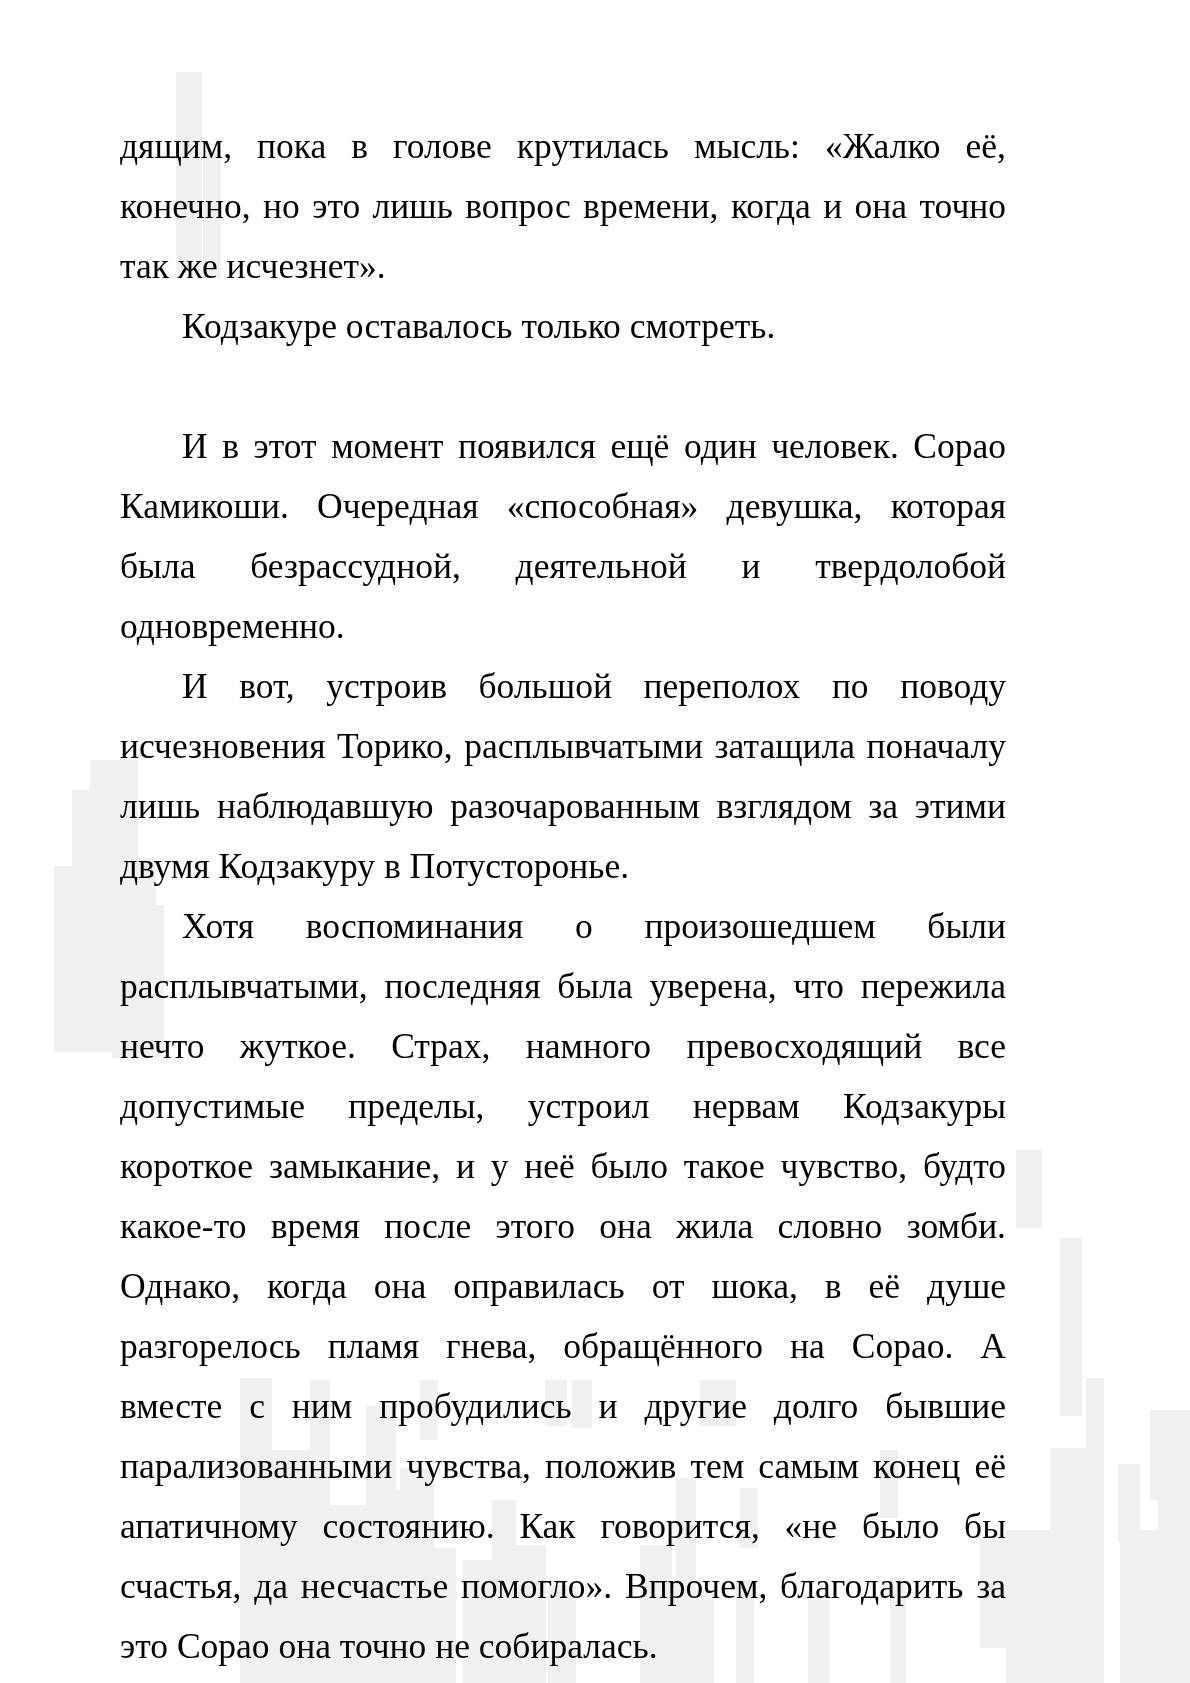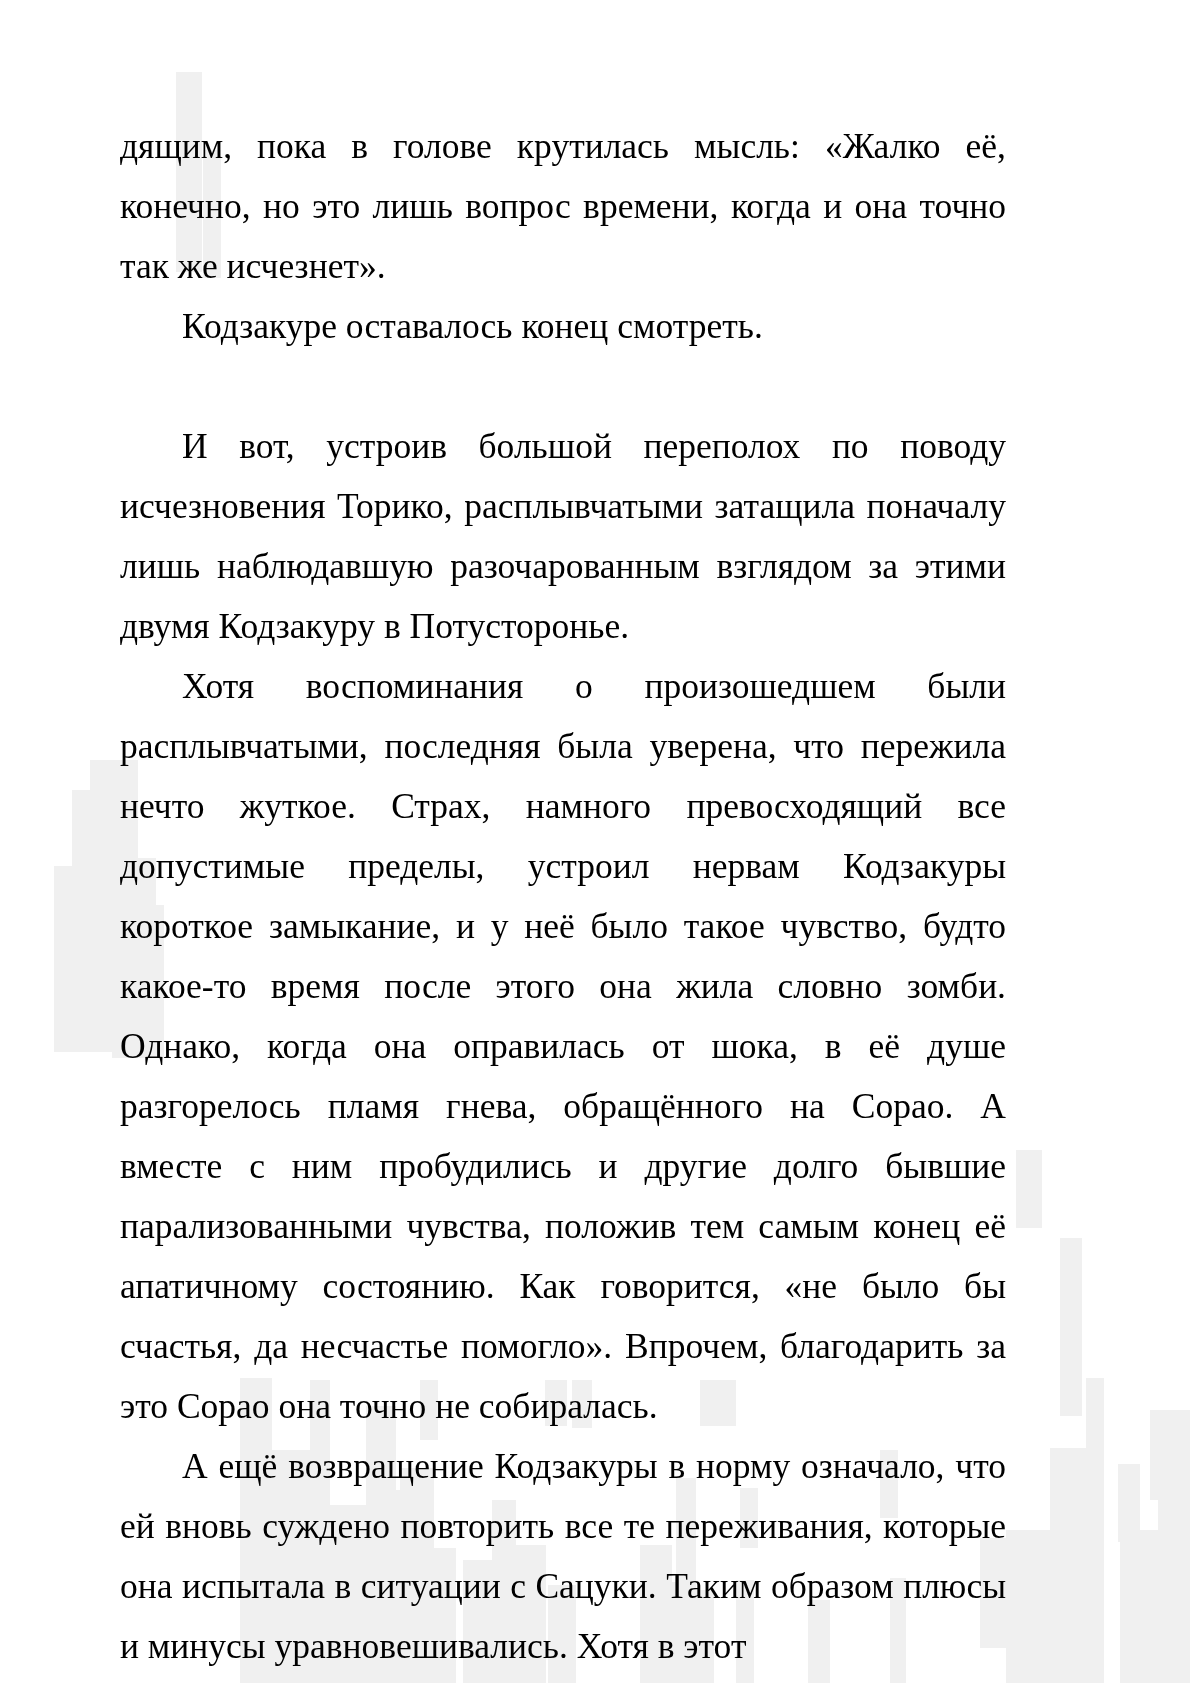--- a/index.html
+++ b/index.html
@@ -115,24 +115,25 @@
     <div class="bldg" style="left: 1060px; top: 1238px; width: 22px; height: 178px; background: rgb(240, 240, 240);"></div>
     <div class="bldg" style="left: 980px; top: 1538px; width: 26px; height: 110px; background: rgb(240, 240, 240);"></div>
     <div class="bldg" style="left: 1150px; top: 1410px; width: 40px; height: 90px; background: rgb(240, 240, 240);"></div>
   </div>
 
 <div id="page">
   <div id="body-text">
 
     <p class="para cont">дящим, пока в голове крутилась мысль: «Жалко её, конечно, но это лишь вопрос времени, когда и она точно так же исчезнет».</p>
 
-    <p class="para">Кодзакуре оставалось конец смотреть.</p>
+    <p class="para">Кодзакуре оставалось только смотреть.</p>
 
     <p class="spacer">&nbsp;</p>
 
+    <p class="para">И в этот момент появился ещё один человек. Сорао Камикоши. Очередная «способная» девушка, которая была безрассудной, деятельной и твердолобой одновременно.</p>
 
     <p class="para">И вот, устроив большой переполох по поводу исчезновения Торико, расплывчатыми затащила поначалу лишь наблюдавшую разочарованным взглядом за этими двумя Кодзакуру в Потусторонье.</p>
 
     <p class="para">Хотя воспоминания о произошедшем были расплывчатыми, последняя была уверена, что пережила нечто жуткое. Страх, намного превосходящий все допустимые пределы, устроил нервам Кодзакуры короткое замыкание, и у неё было такое чувство, будто какое-то время после этого она жила словно зомби. Однако, когда она оправилась от шока, в её душе разгорелось пламя гнева, обращённого на Сорао. А вместе с ним пробудились и другие долго бывшие парализованными чувства, положив тем самым конец её апатичному состоянию. Как говорится, «не было бы счастья, да несчастье помогло». Впрочем, благодарить за это Сорао она точно не собиралась.</p>
 
     <p class="para">А ещё возвращение Кодзакуры в норму означало, что ей вновь суждено повторить все те переживания, которые она испытала в ситуации с Сацуки. Таким образом плюсы и минусы уравновешивались. Хотя в этот</p>
 
   </div>
 </div>
 

